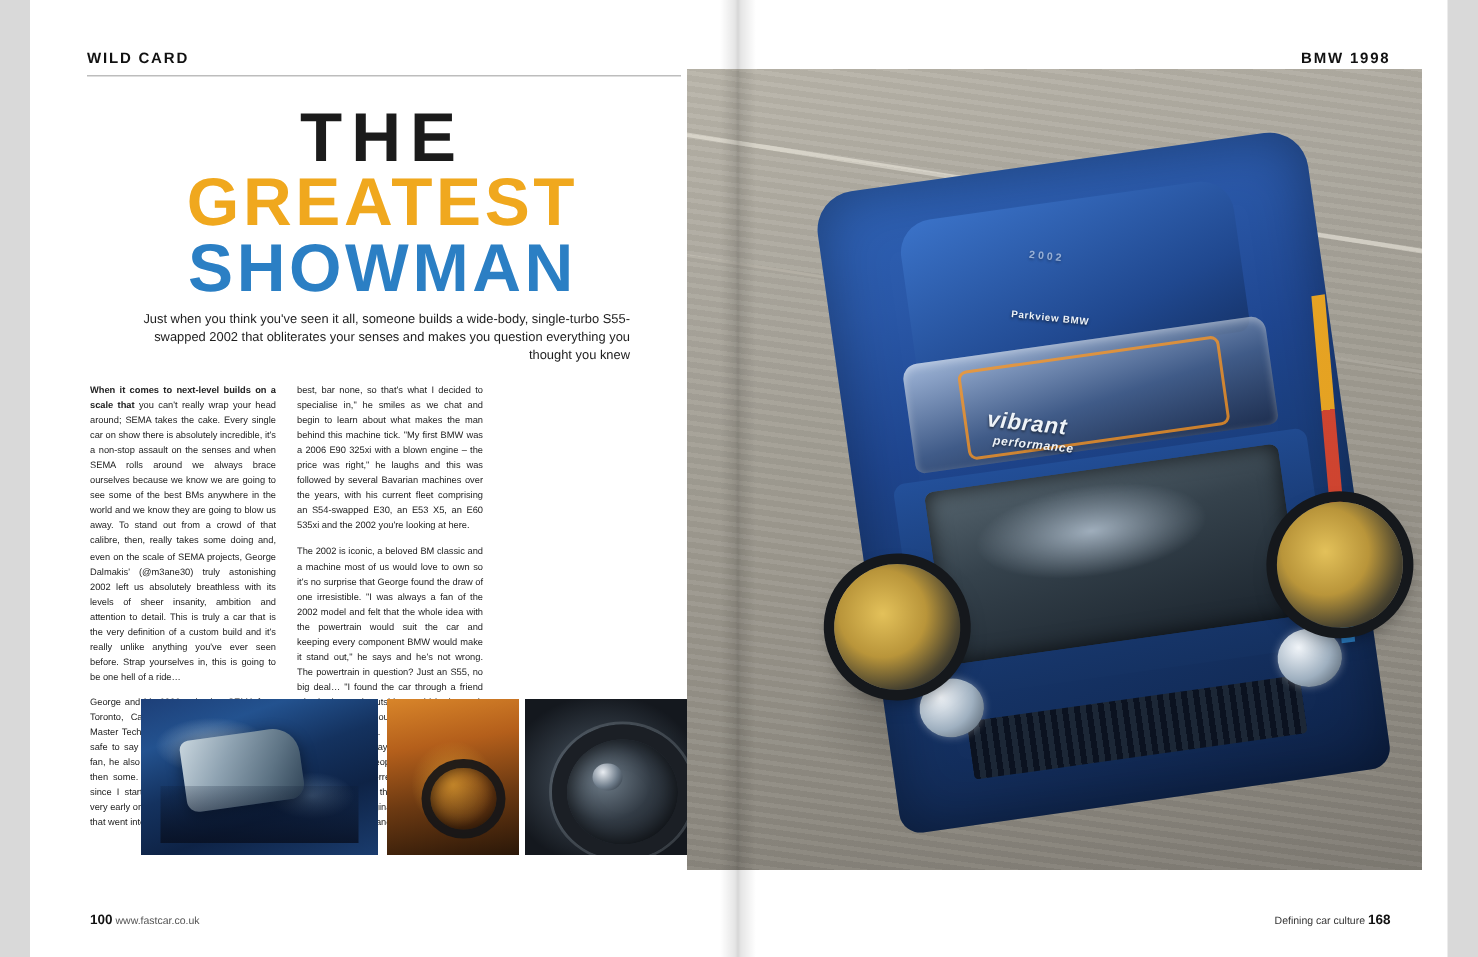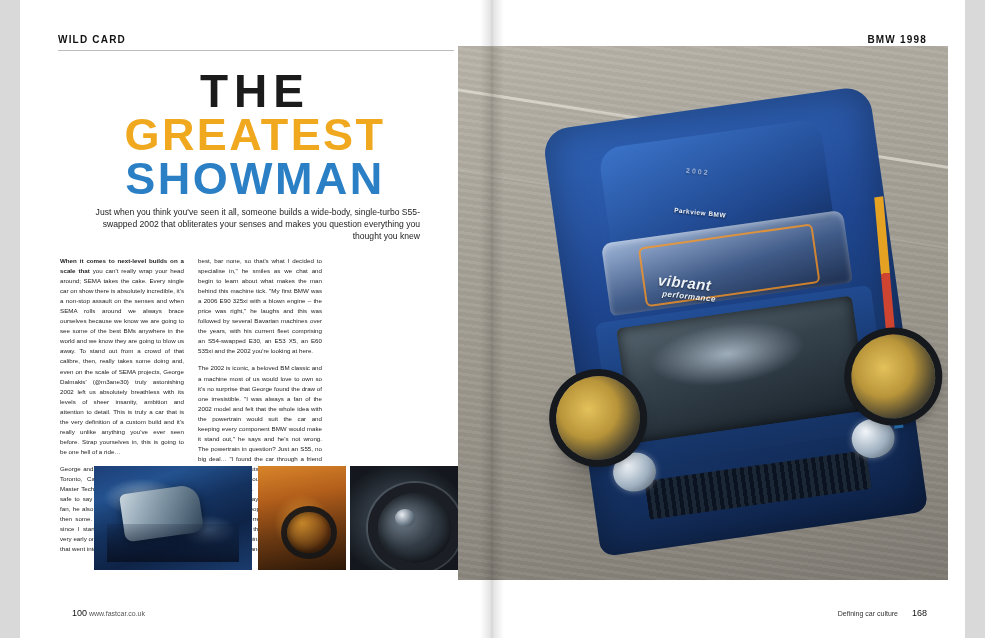--- a/index.html
+++ b/index.html
@@ -371,24 +371,23 @@
   
   .folio {
     position: absolute;
     bottom: 20px;
     font-size: 7px;
     color: #333;
   }
   .folio-left { left: 40px; }
   .folio-right { right: 38px; text-align: right; }
   .folio-num {
-    font-weight: normal;
+    font-weight: bold;
     font-size: 9px;
     color: #111;
-    margin-left: 12px;
   }
   .folio-url { color: #555; }
 </style>
 </head>
 <body>
 
 <div class="spread">
 
   <div class="page page-left">
 

